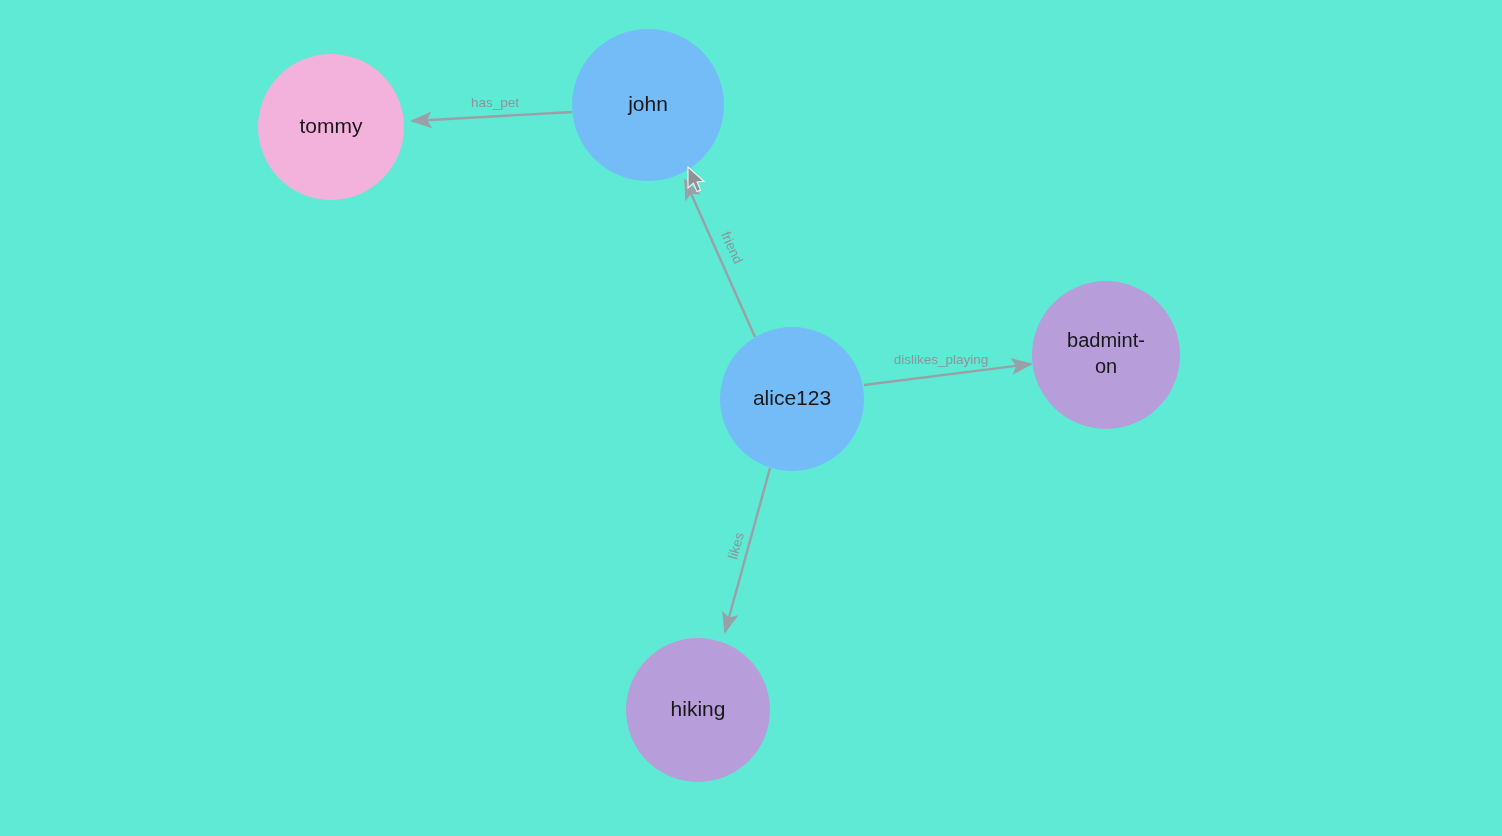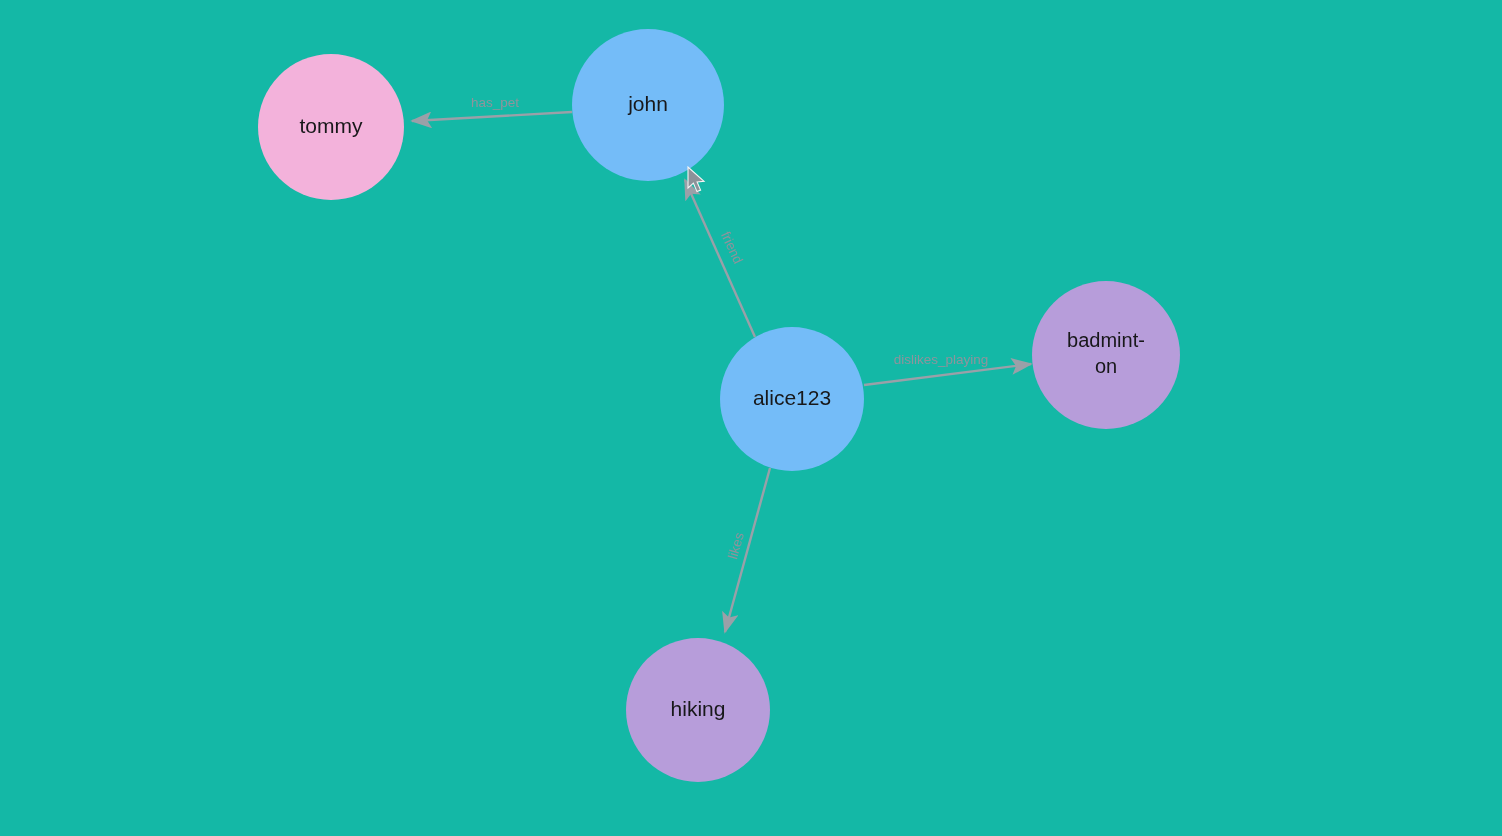--- a/index.html
+++ b/index.html
@@ -10,21 +10,21 @@
     width: 1502px;
     height: 836px;
     background: #f4f5f5;
     font-family: "Liberation Sans", sans-serif;
     overflow: hidden;
   }
   #graph-canvas {
     position: relative;
     width: 1502px;
     height: 836px;
-    background: #14b8a6;
+    background: #5eead4;
   }
   #graph-svg {
     position: absolute;
     top: 0;
     left: 0;
     width: 1502px;
     height: 836px;
     display: block;
   }
   .node-circle {

